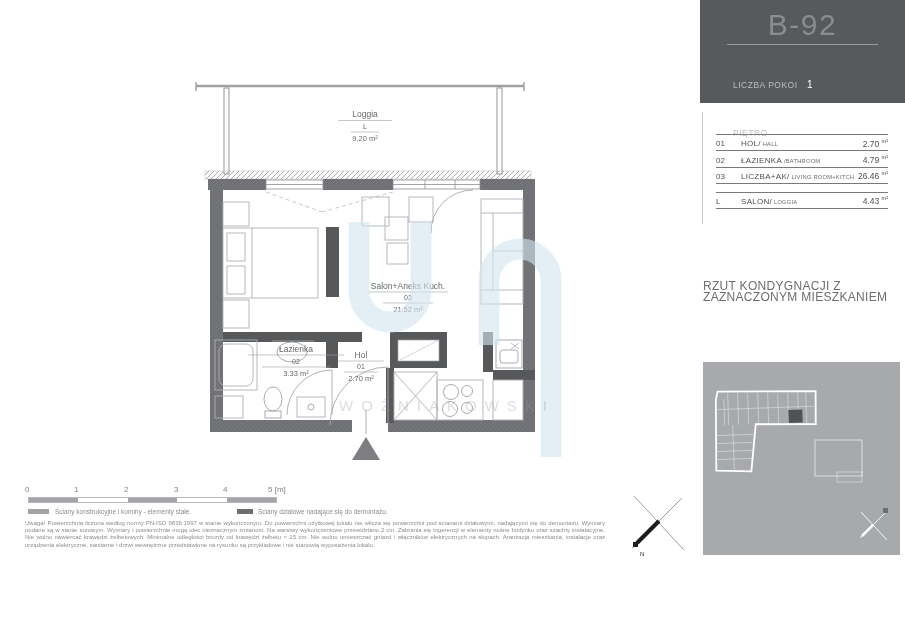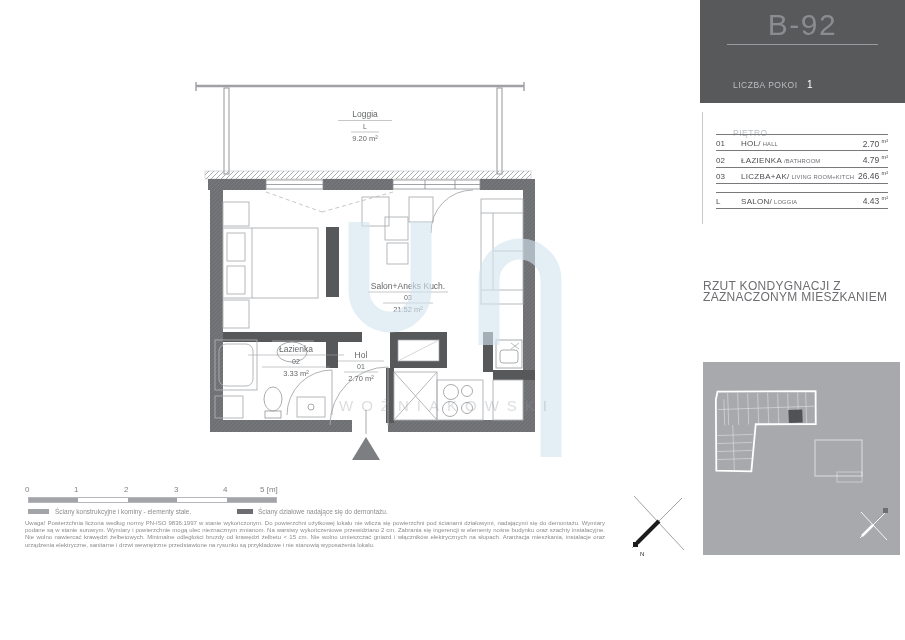--- a/index.html
+++ b/index.html
@@ -274,21 +274,21 @@
         <rect x="180" y="146" width="5" height="5" fill="#6d6e71"></rect>
       </g>
     </svg>
   </div>
 
   <span class="tick" style="left:25px">0</span>
   <span class="tick" style="left:74px">1</span>
   <span class="tick" style="left:124px">2</span>
   <span class="tick" style="left:174px">3</span>
   <span class="tick" style="left:223px">4</span>
-  <span class="tick" style="left:260px">5 [m]</span>
+  <span class="tick" style="left:268px">5 [m]</span>
   <div class="abs scalebar">
     <div class="seg g" style="width:49.4px"></div>
     <div class="seg w" style="width:49.4px"></div>
     <div class="seg g" style="width:49.4px"></div>
     <div class="seg w" style="width:49.4px"></div>
     <div class="seg g" style="width:49.4px"></div>
   </div>
 
   <div class="sw" style="left:28px;width:21px;background:#a2a4a7"></div>
   <div class="legend-text" style="left:55px">Ściany konstrukcyjne i kominy - elementy stałe.</div>

